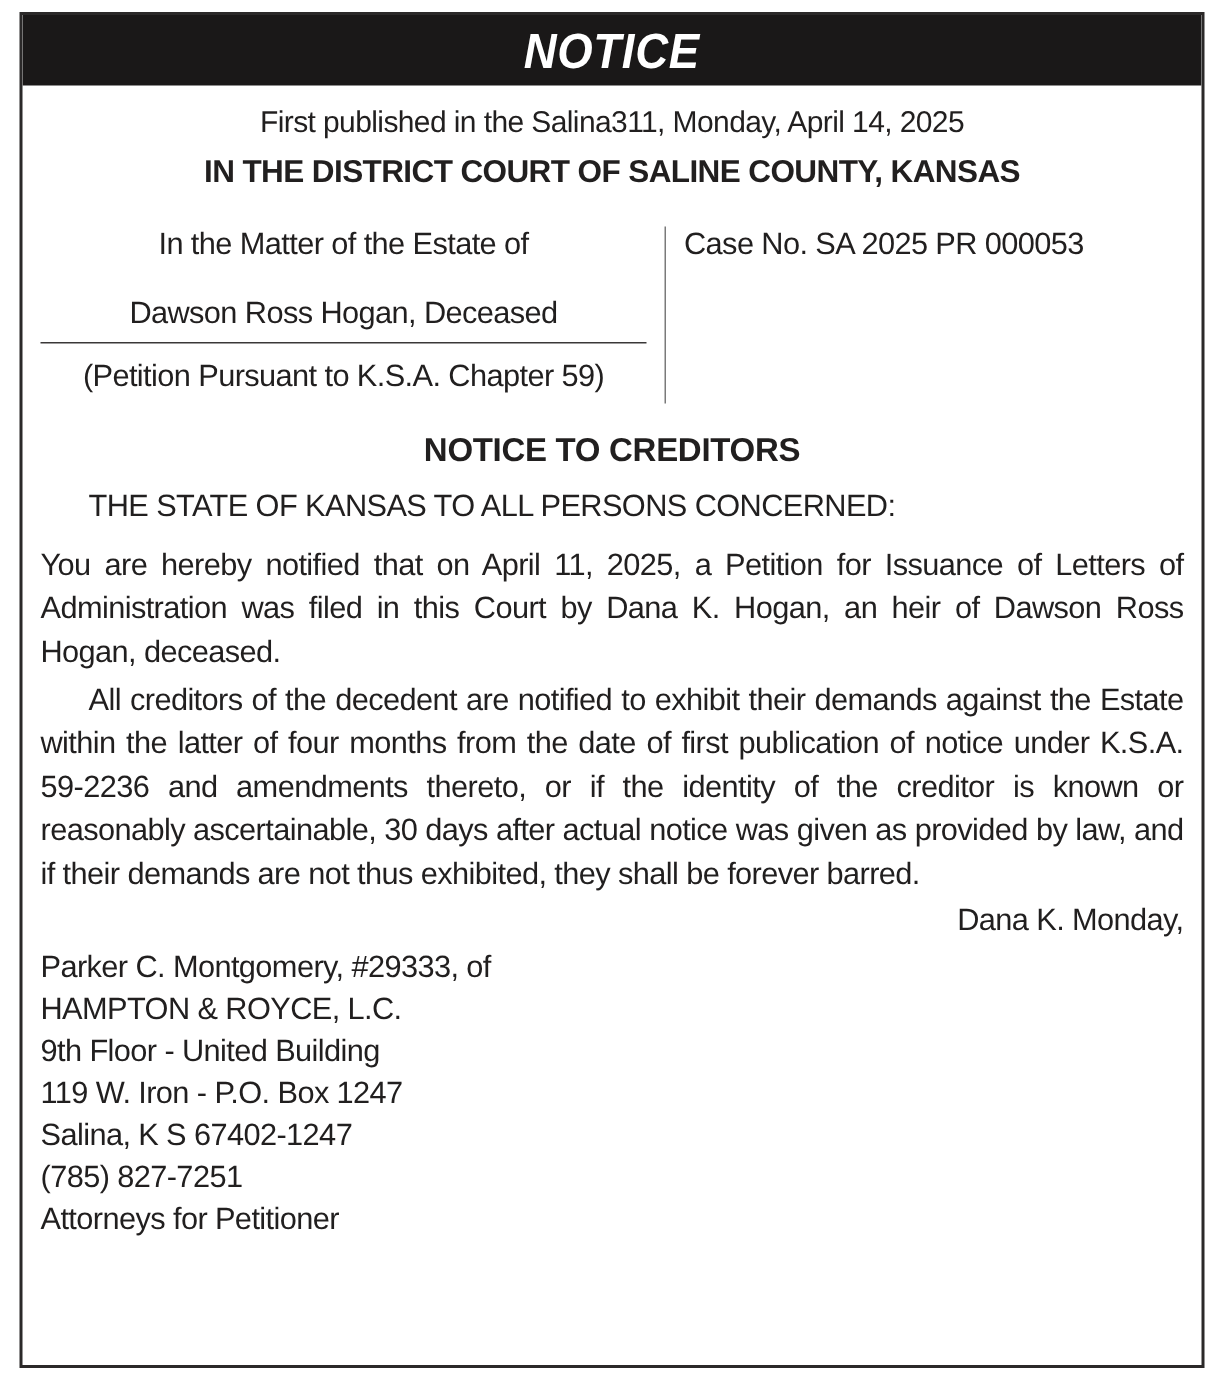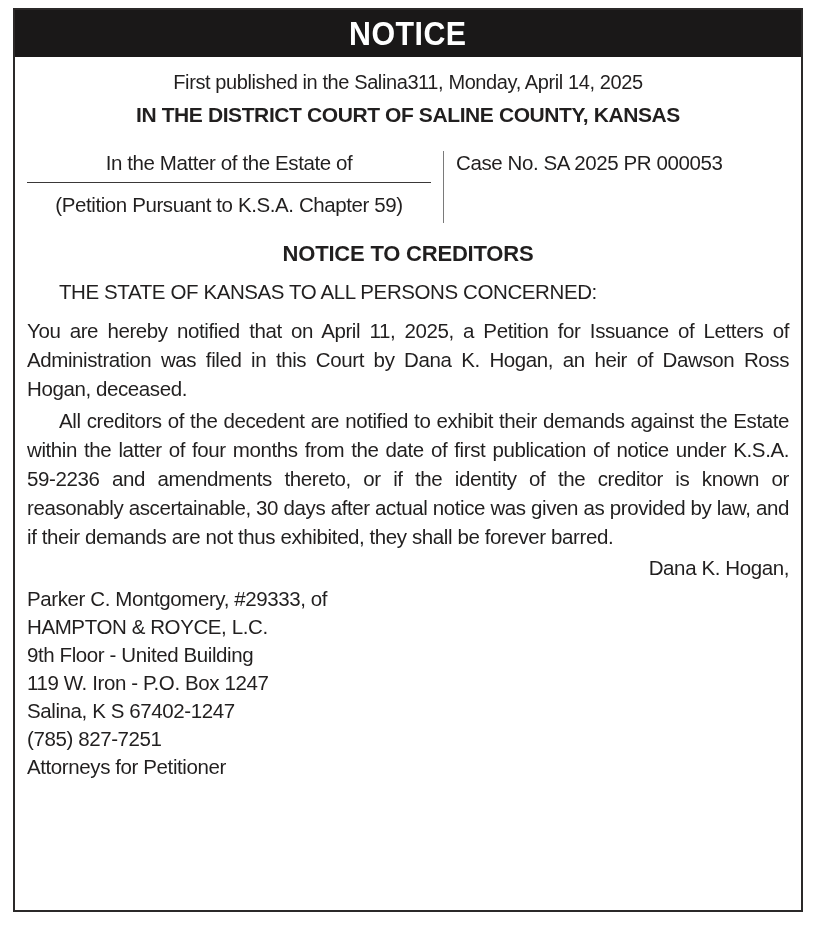--- a/index.html
+++ b/index.html
@@ -24,20 +24,21 @@
     border:2px solid var(--border);
     background:#ffffff;
     overflow:hidden;
   }
   .header-bar{
     height:47px;
     background:var(--header-bg);
     display:flex;
     align-items:center;
     justify-content:center;
+    font-style:italic;
   }
   .header-bar .title{
     color:var(--header-text);
     font-size:33px;
     font-weight:700;
     letter-spacing:.5px;
     transform:scaleX(.92);
   }
   .content{
     padding:0 12px;
@@ -122,38 +123,39 @@
 
   <div class="content">
 
     <div class="pub-line">First published in the Salina311, Monday, April 14, 2025</div>
 
     <div class="court-heading">IN THE DISTRICT COURT OF SALINE COUNTY, KANSAS</div>
 
     <div class="case-section">
       <div class="case-left">
         <div class="matter-line1">In the Matter of the Estate of</div>
+        <div class="matter-line2">Dawson Ross Hogan, Deceased</div>
         <div class="rule"></div>
         <div class="petition-line">(Petition Pursuant to K.S.A. Chapter 59)</div>
       </div>
       <div class="case-right">
         <div>Case No. SA 2025 PR 000053</div>
       </div>
     </div>
 
     <div class="section-heading">NOTICE TO CREDITORS</div>
 
     <div class="salutation">THE STATE OF KANSAS TO ALL PERSONS CONCERNED:</div>
 
     <p class="para">You are hereby notified that on April 11, 2025, a Petition for Issuance of Letters of Administration was filed in this Court by Dana K. Hogan, an heir of Dawson Ross Hogan, deceased.</p>
 
     <p class="para indent">All creditors of the decedent are notified to exhibit their demands against the Estate within the latter of four months from the date of first publication of notice under K.S.A. 59-2236 and amendments thereto, or if the identity of the creditor is known or reasonably ascertainable, 30 days after actual notice was given as provided by law, and if their demands are not thus exhibited, they shall be forever barred.</p>
 
     <div class="signature">
-      <div>Dana K. Hogan,</div>
+      <div>Dana K. Monday,</div>
     </div>
 
     <div class="attorney">
       <div>Parker C. Montgomery, #29333, of</div>
       <div>HAMPTON &amp; ROYCE, L.C.</div>
       <div>9th Floor - United Building</div>
       <div>119 W. Iron - P.O. Box 1247</div>
       <div>Salina, K S 67402-1247</div>
       <div>(785) 827-7251</div>
       <div>Attorneys for Petitioner</div>

